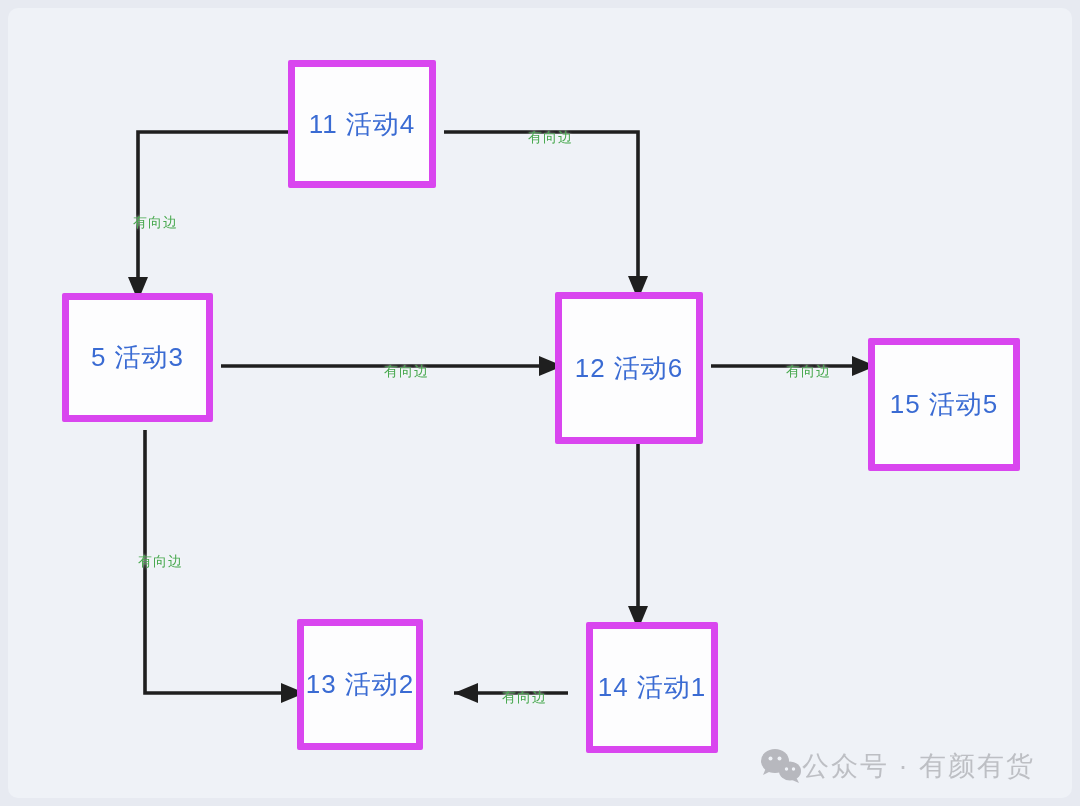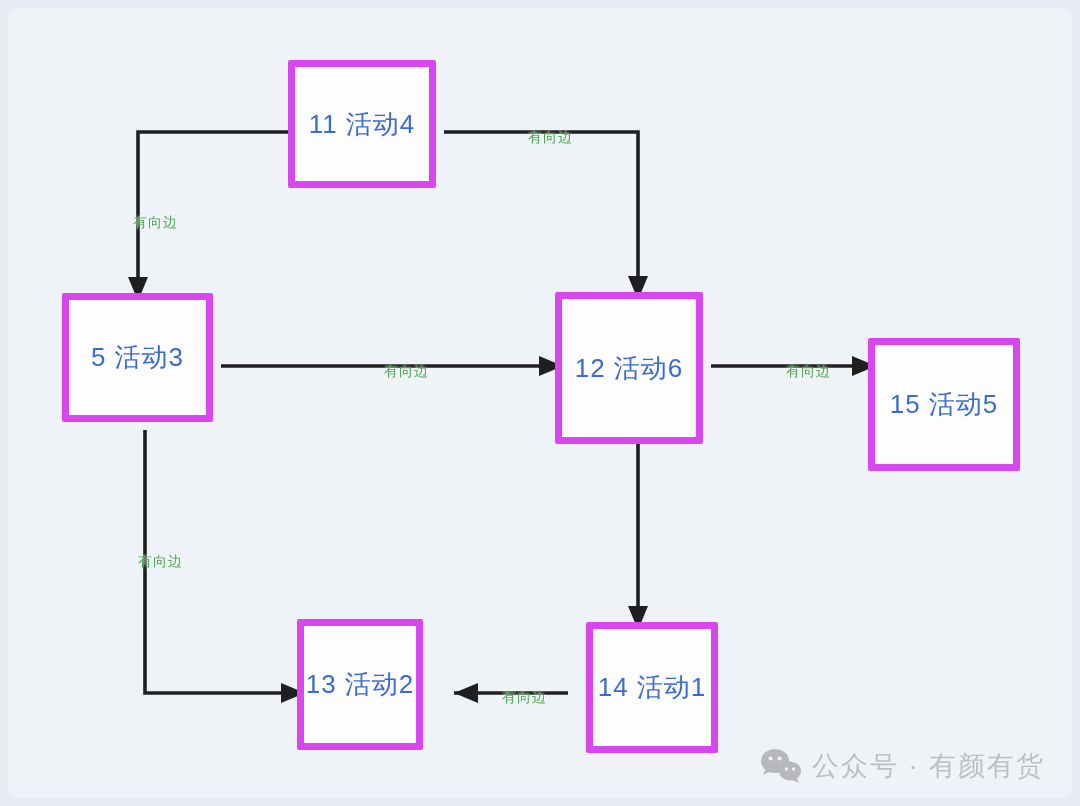--- a/index.html
+++ b/index.html
@@ -50,21 +50,21 @@
     font-size: 14px;
     letter-spacing: 1px;
     white-space: nowrap;
     text-shadow: 0 0 3px rgba(255,255,255,0.9);
   }
   .watermark {
     position: absolute;
     left: 752px; top: 740px;
     display: flex;
     align-items: center;
-    gap: 10px;
+    gap: 0;
   }
   .watermark-text {
     color: #bdbfc4;
     font-size: 27px;
     letter-spacing: 2px;
     white-space: nowrap;
   }
   .wechat-icon {
     width: 42px; height: 36px;
     display: block;

